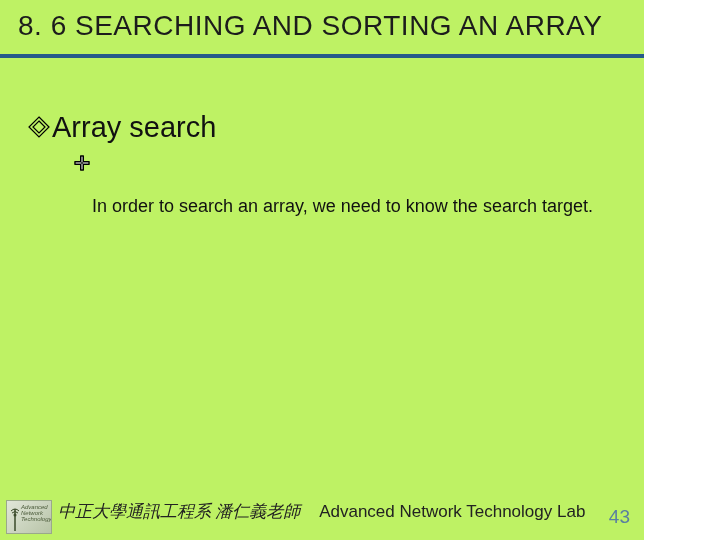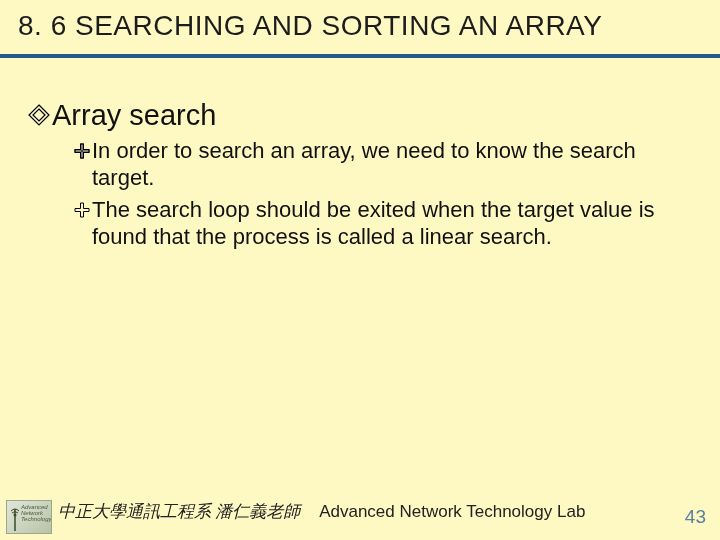--- a/index.html
+++ b/index.html
@@ -3,37 +3,37 @@
 <meta charset="utf-8">
 <style>
   * { margin: 0; padding: 0; box-sizing: border-box; }
   html, body { width: 720px; height: 540px; overflow: hidden; }
   body {
     font-family: Arial, "Helvetica Neue", sans-serif;
     background: #ffffff;
     position: relative;
   }
   .slide {
-    width: 720px;
+    width: 644px;
     height: 540px;
     position: relative;
-    background: #fef9c3;
+    background: #bef264;
   }
   .title-area {
     padding: 10px 18px 12px 18px;
     border-bottom: 4px solid #265a8a;
   }
   .title-area h1 {
     font-size: 28px;
     font-weight: 400;
     color: #1c1c1c;
     letter-spacing: 0.5px;
   }
   .body {
-    padding: 40px 28px 0 28px;
+    padding: 52px 28px 0 28px;
   }
   .lvl1 {
     display: flex;
     align-items: flex-start;
     margin-bottom: 4px;
   }
   .lvl1 .bullet-icon {
     flex: 0 0 auto;
     margin-right: 2px;
     margin-top: 6px;
@@ -48,24 +48,25 @@
     align-items: flex-start;
     padding-left: 46px;
     margin-top: 4px;
   }
   .lvl2 .bullet-icon {
     flex: 0 0 auto;
     margin-right: 2px;
     margin-top: 6px;
   }
   .lvl2 .txt {
-    font-size: 22px;
+    font-size: 18px;
     color: #111;
     line-height: 1.25;
     max-width: 590px;
+    margin-top: 46px;
   }
   .footer {
     position: absolute;
     left: 0;
     right: 0;
     bottom: 0;
     height: 40px;
     display: flex;
   }
   .footer-logo {
@@ -132,28 +133,20 @@
           <rect x="6.5" y="1" width="3" height="14" fill="none" stroke="#000" stroke-width="1"></rect>
           <rect x="1" y="6.5" width="14" height="3" fill="none" stroke="#000" stroke-width="1"></rect>
           <rect x="7" y="1.5" width="2" height="13" fill="#fff" stroke="none"></rect>
           <rect x="1.5" y="7" width="13" height="2" fill="#fff" stroke="none"></rect>
           <path d="M8 1 L8 15 M1 8 L15 8 M6.5 1 L6.5 6.5 L1 6.5 L1 9.5 L6.5 9.5 L6.5 15 L9.5 15 L9.5 9.5 L15 9.5 L15 6.5 L9.5 6.5 L9.5 1 Z" fill="none" stroke="#000" stroke-width="1"></path>
         </svg>
       </span>
       <span class="txt">In order to search an array, we need to know the search target.</span>
     </div>
 
-    <div class="lvl2">
-      <span class="bullet-icon">
-        <svg width="16" height="16" viewBox="0 0 16 16">
-          <path d="M6.5 1 L6.5 6.5 L1 6.5 L1 9.5 L6.5 9.5 L6.5 15 L9.5 15 L9.5 9.5 L15 9.5 L15 6.5 L9.5 6.5 L9.5 1 Z" fill="none" stroke="#000" stroke-width="1"></path>
-        </svg>
-      </span>
-      <span class="txt">The search loop should be exited when the target value is found that the process is called a linear search.</span>
-    </div>
 
   </div>
 
   <div class="footer">
     <div class="footer-logo">
       <svg width="12" height="26" viewBox="0 0 12 26">
         <line x1="6" y1="4" x2="6" y2="26" stroke="#3a4a2a" stroke-width="1.5"></line>
         <path d="M2 6 Q6 2 10 6" fill="none" stroke="#3a4a2a" stroke-width="1"></path>
         <path d="M3 8 Q6 5 9 8" fill="none" stroke="#3a4a2a" stroke-width="1"></path>
         <circle cx="6" cy="10" r="1.5" fill="#3a4a2a"></circle>

